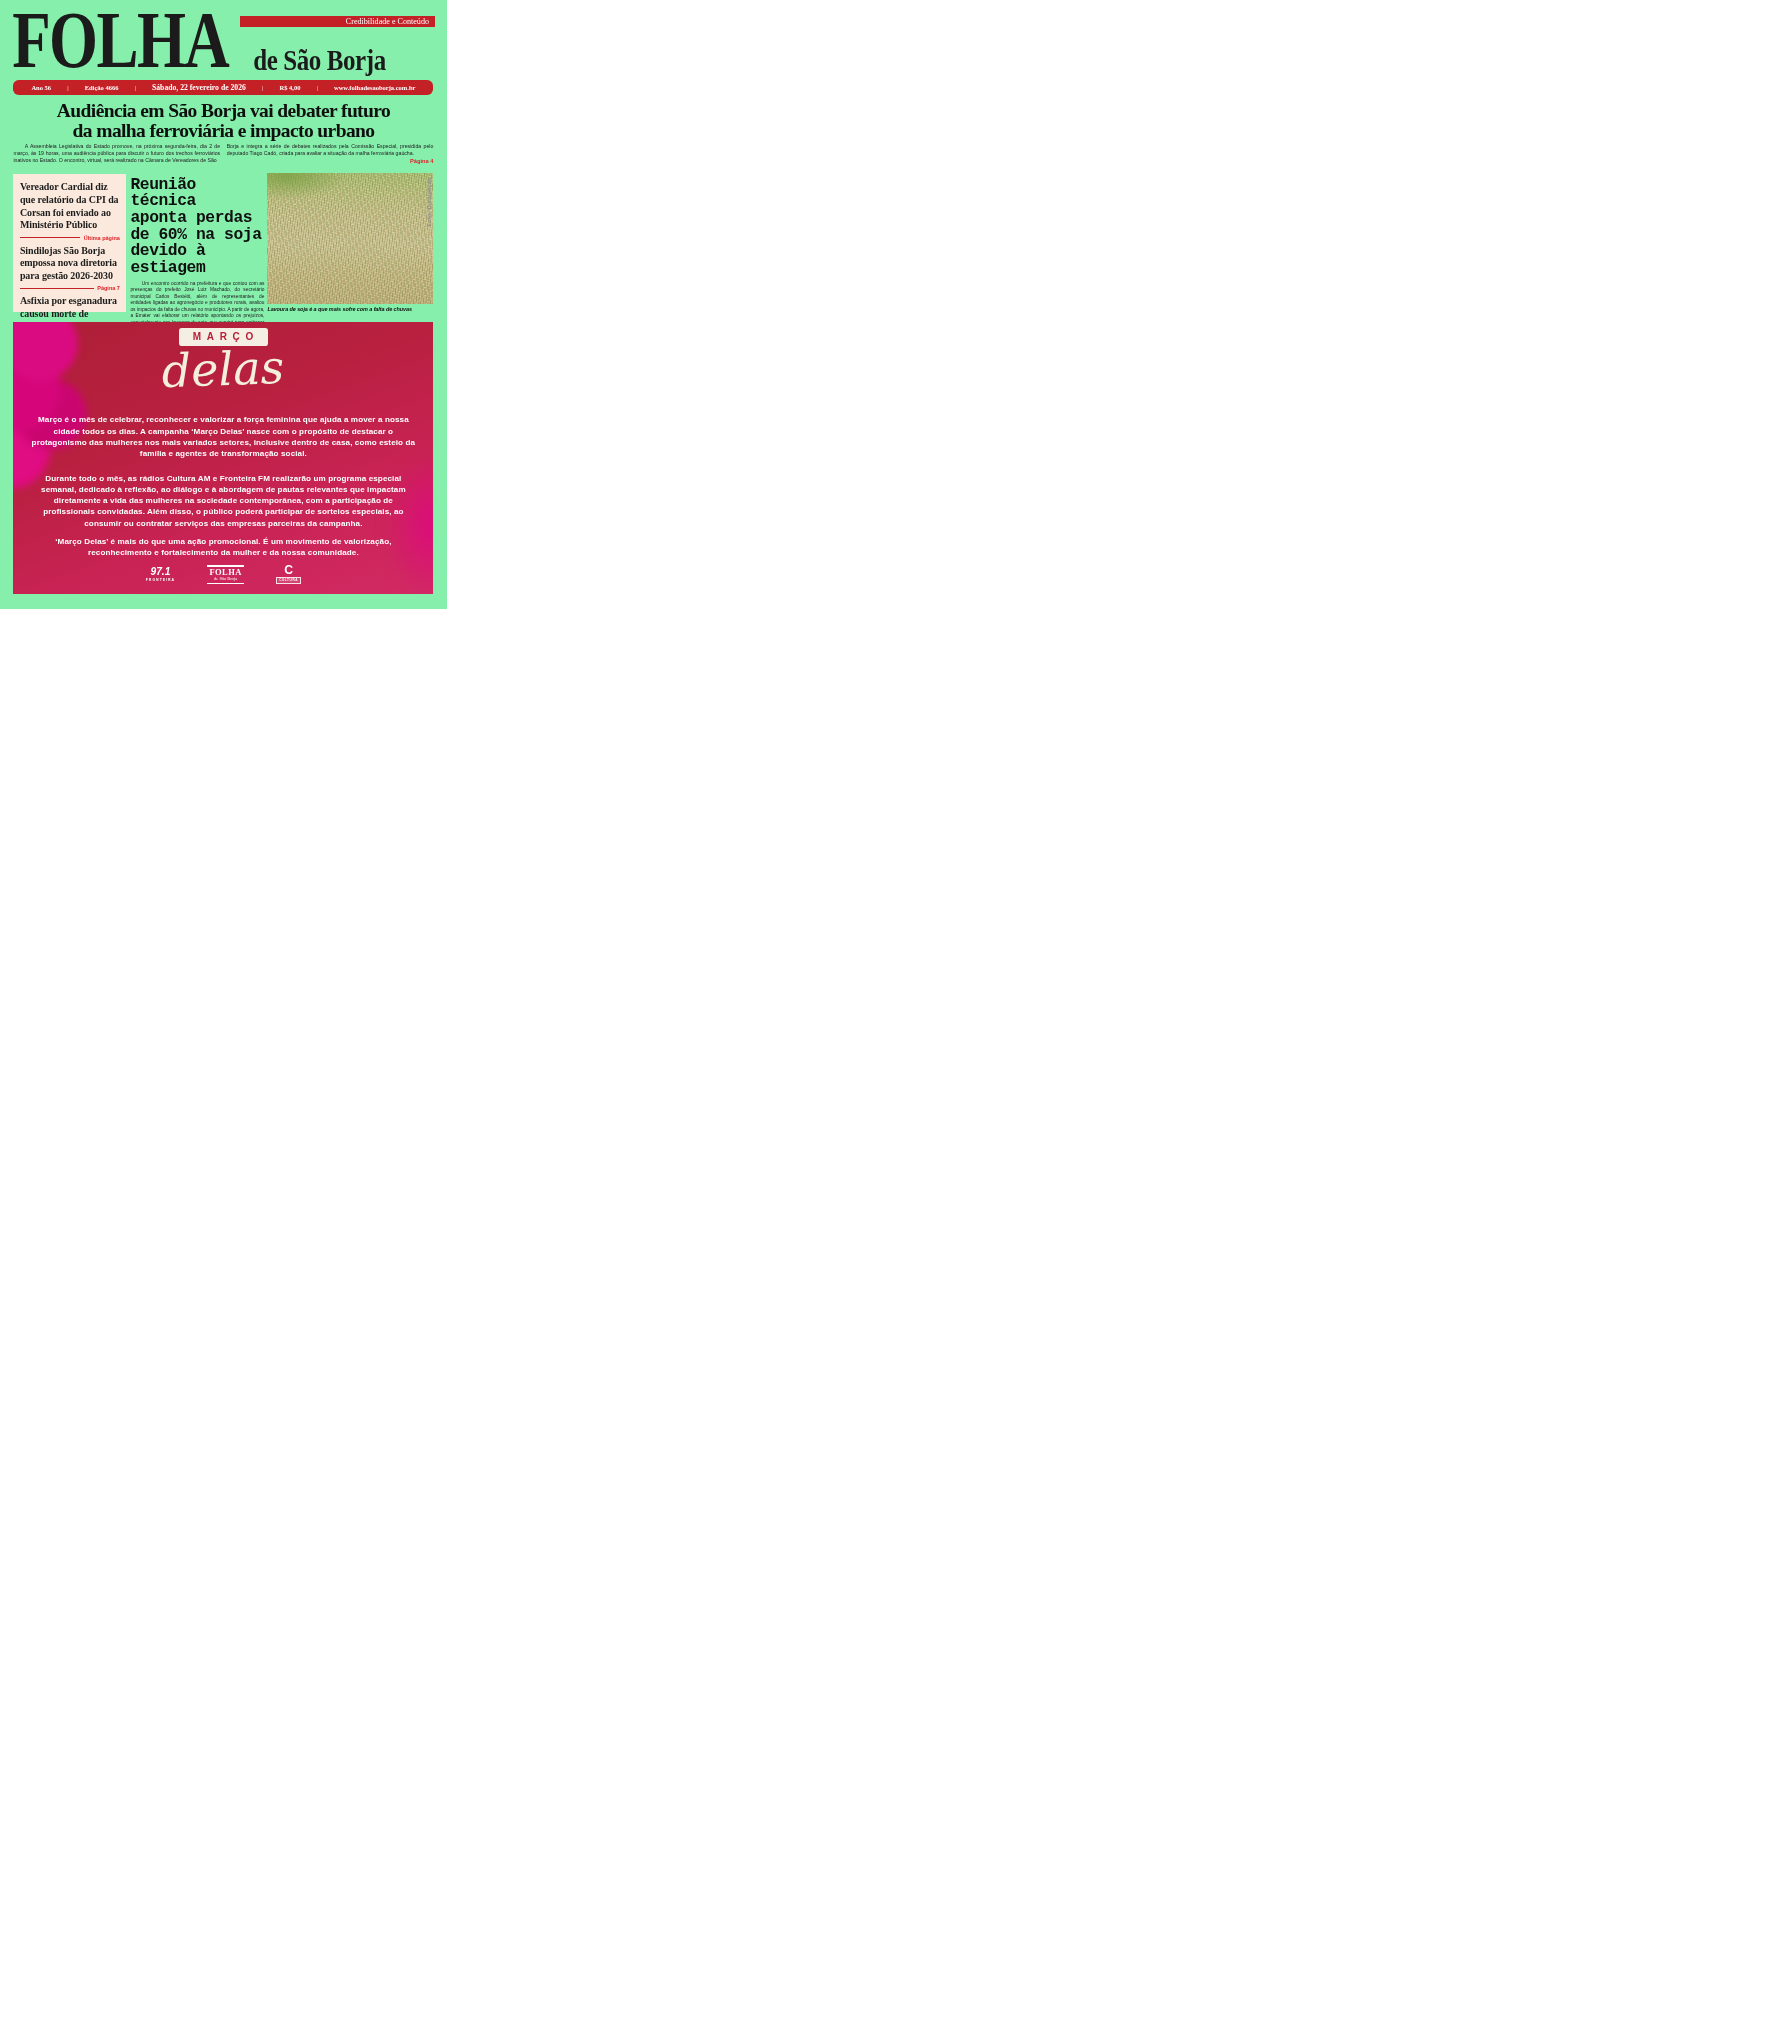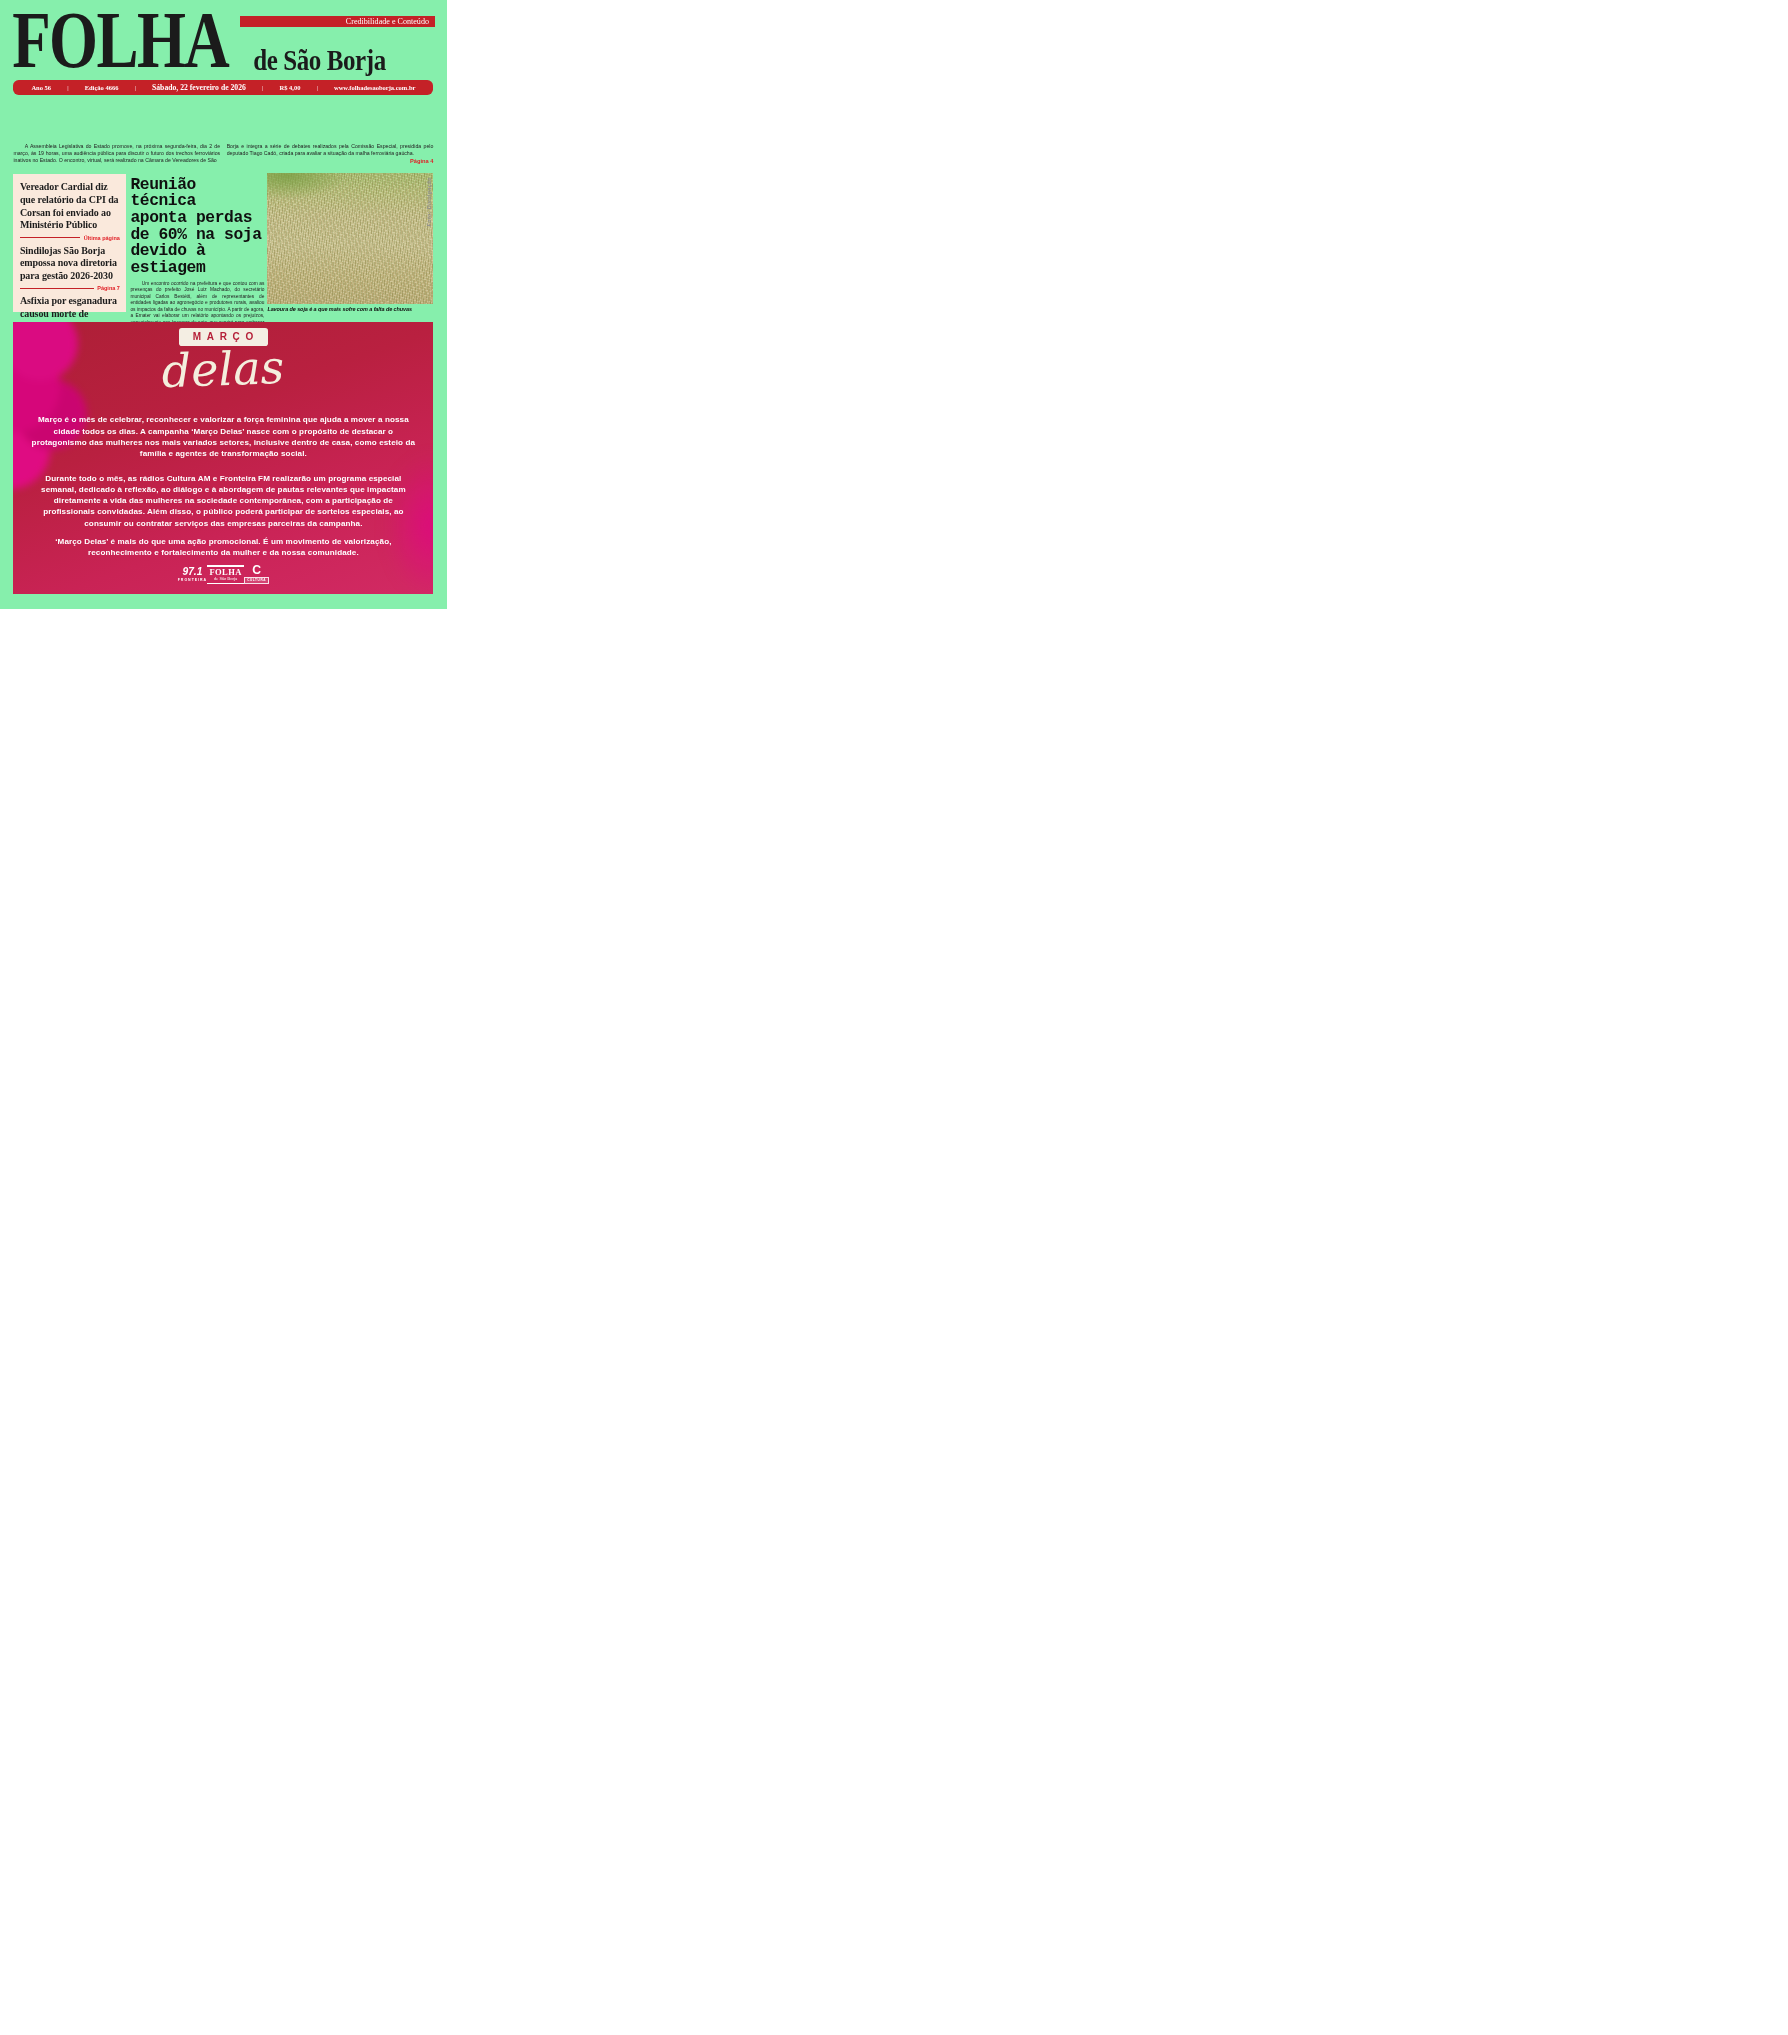--- a/index.html
+++ b/index.html
@@ -84,21 +84,21 @@
   .badge{display:inline-block;background:#f4eee3;color:#b51f38;border-radius:2.8px;
     padding:3.7px 9px 3.7px 14px;font-weight:bold;font-size:10px;letter-spacing:5.7px;}
   .delas{position:relative;margin-top:1.6px;font-family:"DejaVu Serif", serif;font-style:italic;
     font-size:46px;line-height:0.95;color:#f4eedd;transform:rotate(-2deg);}
   .ad-par{position:relative;width:393px;margin:0 auto;font-weight:bold;font-size:8.1px;
     line-height:1.38;letter-spacing:0.1px;}
   .ad-par.p1{margin-top:23px;}
   .ad-par.p2{margin-top:14px;}
   .ad-par.p3{margin-top:7.3px;}
   .ad-logos{position:relative;margin-top:6.5px;display:flex;justify-content:center;
-    align-items:center;}
+    align-items:center;gap:32px;}
   .radio-logo .freq{font-size:10.2px;font-weight:bold;font-style:italic;line-height:1;}
   .radio-logo .rname{font-size:3.5px;font-weight:bold;letter-spacing:1px;margin-top:0.4px;}
   .folha-logo{font-family:"Liberation Serif", serif;line-height:1;}
   .folha-logo .bar{height:1.6px;background:#fff;margin:0 auto;width:37px;}
   .folha-logo .bar.thin{height:0.8px;margin-top:1.2px;}
   .folha-logo .ft{font-weight:bold;font-size:8.5px;margin-top:1.2px;letter-spacing:0.4px;}
   .folha-logo .fs{font-size:4.5px;margin:0.8px 0 1.2px 0;}
   .cultura-logo .cletter{font-size:12.2px;font-weight:bold;line-height:0.9;}
   .cultura-logo .cbox{margin-top:0.8px;border:0.4px solid rgba(255,255,255,.85);
     background:rgba(255,255,255,.14);font-size:3.1px;font-weight:bold;letter-spacing:0.6px;
@@ -119,20 +119,24 @@
       <span>Edição 4666</span>
       <span class="sep">|</span>
       <span class="info-date">Sábado, 22 fevereiro de 2026</span>
       <span class="sep">|</span>
       <span>R$ 4,00</span>
       <span class="sep">|</span>
       <span>www.folhadesaoborja.com.br</span>
     </div>
   </div>
 
+  <h2 class="lead-headline">
+    <span style="display:block">Audiência em São Borja vai debater futuro</span>
+    <span style="display:block">da malha ferroviária e impacto urbano</span>
+  </h2>
   <div class="lead-cols">
     <div class="col indent">A Assembleia Legislativa do Estado promove, na próxima segunda-feira, dia 2 de março, às 19 horas, uma audiência pública para discutir o futuro dos trechos ferroviários inativos no Estado. O encontro, virtual, será realizado na Câmara de Vereadores de São</div>
     <div class="col">
       <div>Borja e integra a série de debates realizados pela Comissão Especial, presidida pelo deputado Tiago Cadó, criada para avaliar a situação da malha ferroviária gaúcha.</div>
       <div class="page-ref">Página 4</div>
     </div>
   </div>
 
   <div class="content-row">
 

